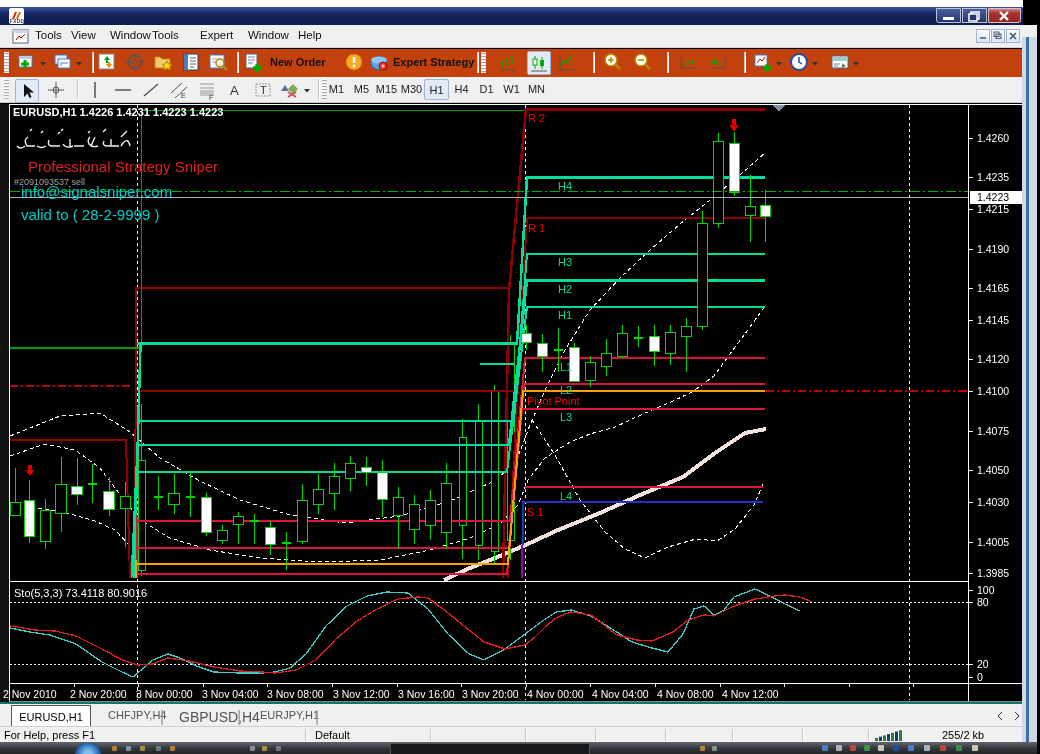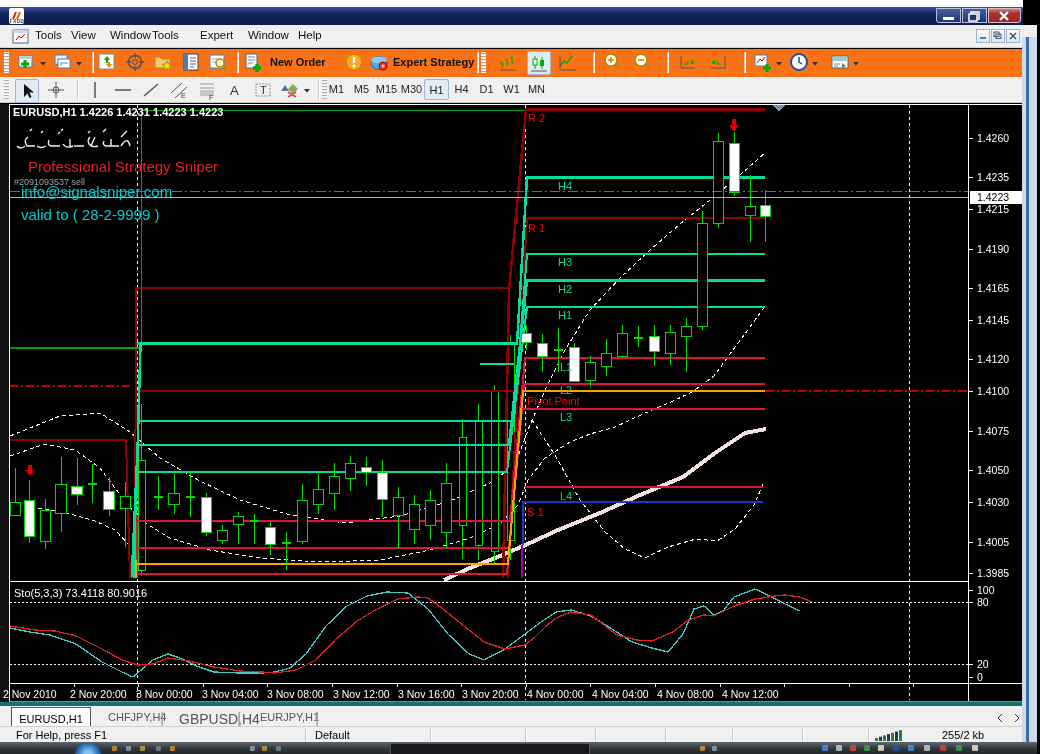--- a/index.html
+++ b/index.html
@@ -1,25 +1,25 @@
 <!DOCTYPE html>
 <html><head><meta charset="utf-8"><style>
 *{margin:0;padding:0;box-sizing:border-box}
 body{width:1040px;height:754px;position:relative;overflow:hidden;font-family:"Liberation Sans",sans-serif;background:#000}
 .abs{position:absolute}
 .titlebar{left:0;top:7px;width:1023px;height:18px;background:linear-gradient(#3a55a4,#16245e 40%,#101c4e);color:#fff;font-weight:bold;font-size:14px;letter-spacing:.5px;line-height:18px}
 .menubar{left:0;top:25px;width:1038px;height:23px;background:#F0F0F0;border-bottom:1px solid #D5D5D5;font-size:11.5px;color:#111}
 .menuitem{position:absolute;top:4px}
-.toolbar{left:0;top:49px;width:1038px;height:28px;background:#f97316}
+.toolbar{left:0;top:49px;width:1038px;height:28px;background:#c2410c}
 .toolbar2{left:0;top:77px;width:1038px;height:26px;background:#F0F0F0;border-bottom:1px solid #C8C8C8}
 .grip{position:absolute;left:4px;top:3px;width:5px;height:21px;background:repeating-linear-gradient(#fff 0 1px,#aaa 1px 2px,#F0F0F0 2px 3px)}
 .sep{position:absolute;top:3px;width:1px;height:21px;background:#C8C8C8;box-shadow:1px 0 0 #fff}
 .tfbtn{position:absolute;top:2px;width:25px;height:21px;font-size:11px;color:#222;text-align:center;line-height:21px}
 .pressed{background:#E2EAF6;border:1px solid #9EB6D4;border-radius:2px}
-.tabbar{left:0;top:702px;width:1038px;height:24px;background:#F0F0F0;border-top:4px solid #0f766e}
+.tabbar{left:0;top:702px;width:1038px;height:24px;background:#F0F0F0;border-top:2px solid #0f766e}
 .statusbar{left:0;top:726px;width:1040px;height:16px;background:#F0F0F0;border-top:1px solid #D0D0D0;font-size:11px;color:#000}
 .taskbar{left:0;top:742px;width:1040px;height:12px;background:linear-gradient(#60666d,#2e3338 60%,#24282c)}
 .ssep{position:absolute;top:2px;width:1px;height:12px;background:#C4C4C4;box-shadow:1px 0 0 #fff}
 </style></head><body>
 <div class="abs" style="left:0;top:0;width:1023px;height:7px;background:#fff"></div>
 <div class="abs" style="left:1023px;top:0;width:17px;height:37px;background:#000"></div>
 <div class="abs titlebar">
  <div class="abs" style="left:9px;top:1px;width:15px;height:16px;background:#fff;border-radius:2px">
    <svg width="15" height="16">
         <path d="M3 11 L6 4 L8 4 L5 11 Z" fill="#CC2200"></path>
@@ -492,21 +492,21 @@
  <span class="abs" style="left:179px;top:5px;font-size:14px;color:#555">GBPUSD,H4</span>
  <span class="abs" style="left:237px;top:4px;color:#999">|</span>
  <span class="abs" style="left:260px;top:5px;font-size:11px;color:#555">EURJPY,H1</span>
  <span class="abs" style="left:315px;top:4px;color:#999">|</span>
  <svg class="abs" style="left:997px;top:7px" width="30" height="10">
       <path d="M5 1 L1 5 L5 9" fill="none" stroke="#333"></path>
       <path d="M18 1 L22 5 L18 9" fill="none" stroke="#333"></path>
     </svg>
 </div>
 <div class="abs statusbar">
- <span class="abs" style="left:16px;top:2px">For Help, press F1</span>
+ <span class="abs" style="left:4px;top:2px">For Help, press F1</span>
  <span class="abs" style="left:315px;top:2px">Default</span>
  <div class="ssep" style="left:305px"></div>
     <div class="ssep" style="left:430px"></div>
  <div class="ssep" style="left:525px"></div>
     <div class="ssep" style="left:595px"></div>
  <div class="ssep" style="left:665px"></div>
     <div class="ssep" style="left:732px"></div>
  <div class="ssep" style="left:802px"></div>
     <div class="ssep" style="left:868px"></div>
  <svg class="abs" style="left:875px;top:2px" width="28" height="12">

